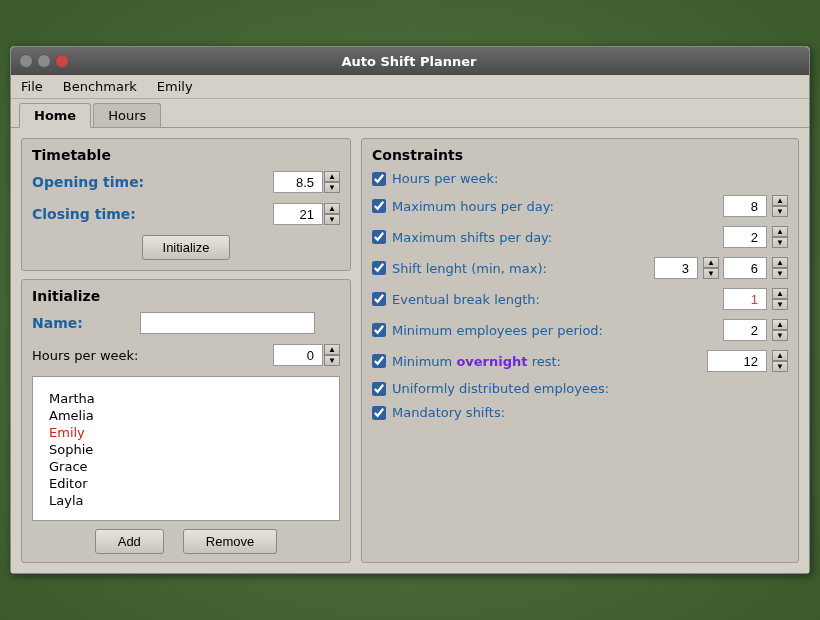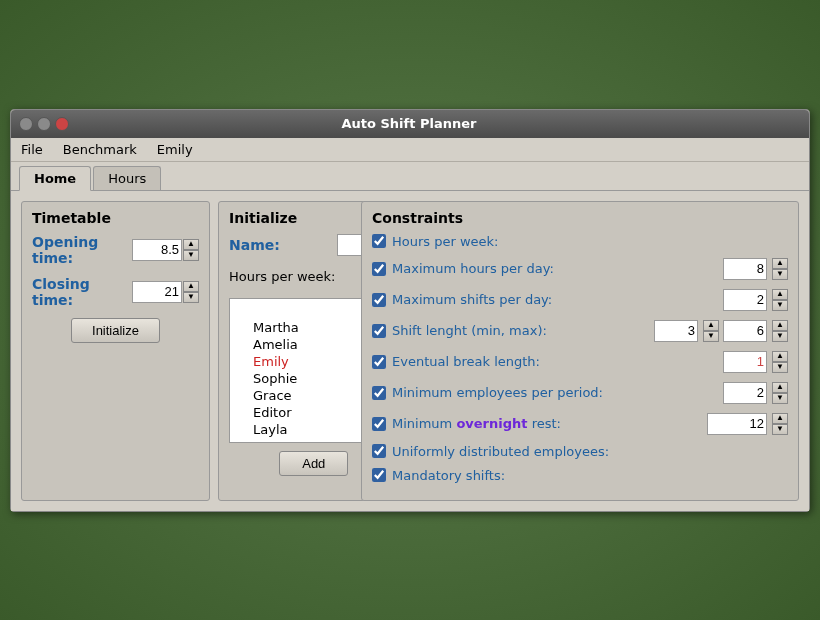--- a/index.html
+++ b/index.html
@@ -89,21 +89,21 @@
     }
     .content {
       display: flex;
       padding: 10px;
       gap: 10px;
       background: #d4d0c8;
     }
     .panel-left {
       width: 330px;
       display: flex;
-      flex-direction: row;
+      flex-direction: column;
       gap: 8px;
     }
     .panel-right {
       flex: 1;
     }
     .section-box {
       border: 1px solid #999;
       background: #c8c4bc;
       border-radius: 3px;
       padding: 8px 10px;
@@ -135,21 +135,21 @@
       display: flex;
       align-items: center;
       margin-left: auto;
     }
     .spinner-input {
       width: 50px;
       height: 22px;
       border: 1px solid #999;
       background: #fff;
       text-align: right;
-      padding-right: 2px;
+      padding-right: 8px;
       font-size: 13px;
       color: #cc4444;
     }
     .spinner-input.black-text { color: #000; }
     .spinner-buttons {
       display: flex;
       flex-direction: column;
       margin-left: 1px;
     }
     .spin-btn {
@@ -183,21 +183,21 @@
       padding-left: 4px;
       margin-left: 8px;
     }
     .employee-list {
       width: 100%;
       height: 145px;
       background: #fff;
       border: 1px solid #999;
       overflow-y: auto;
       margin-top: 4px;
-      padding: 20px;
+      padding: 13px;
     }
     .employee-item {
       padding: 1px 3px;
       cursor: pointer;
       font-size: 13px;
     }
     .employee-item.red { color: #cc2222; }
     .employee-item.normal { color: #000; }
     .btn-row {
       display: flex;

